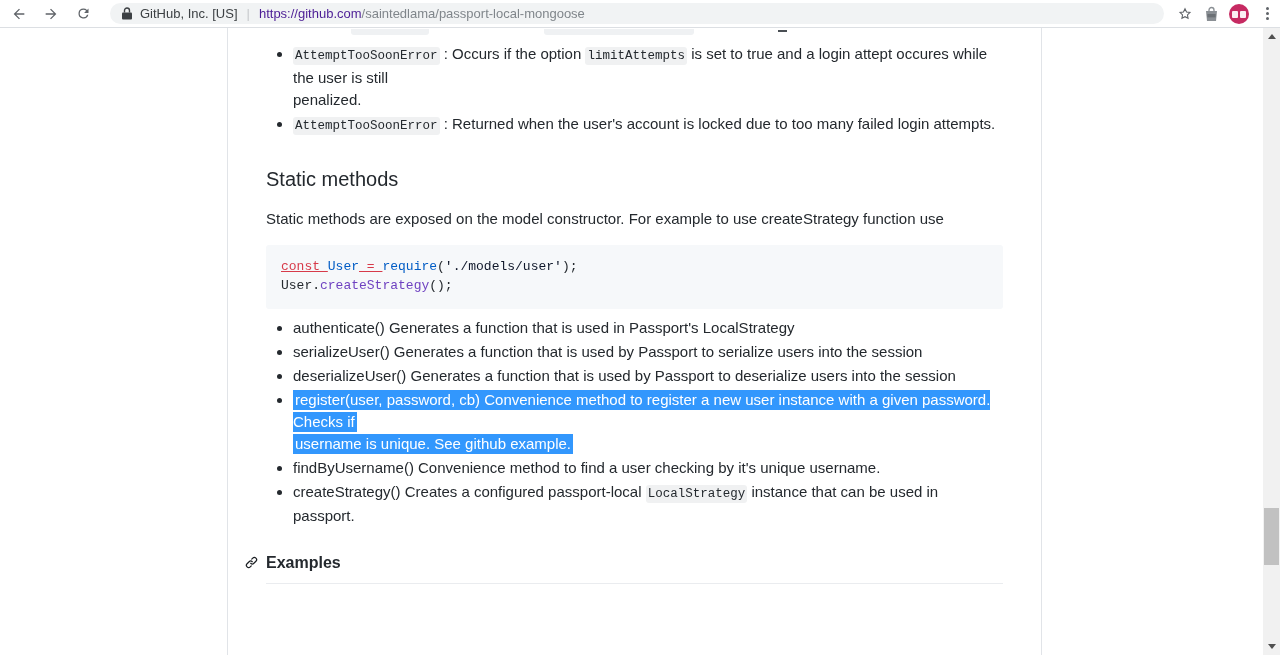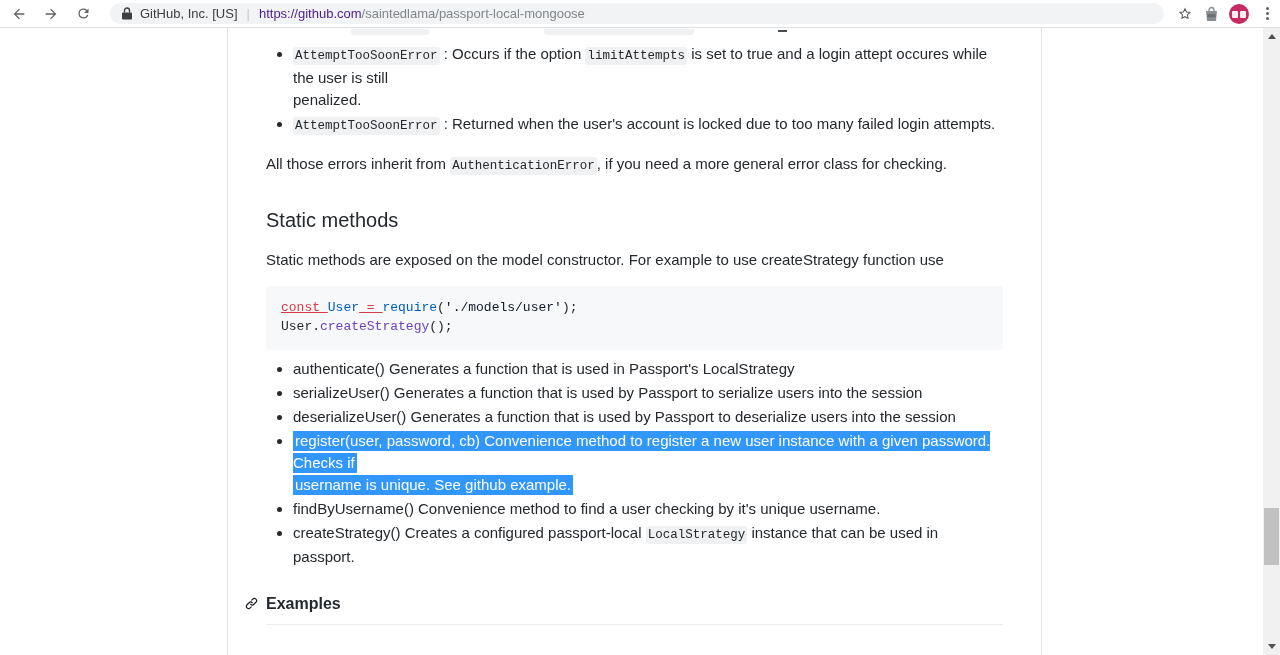--- a/index.html
+++ b/index.html
@@ -150,24 +150,20 @@
         <code class="ic">limitAttempts</code>
         <span>is set to true and a login attept occures while the user is still</span><br>
         <span>penalized.</span>
       </li>
       <li>
         <code class="ic">AttemptTooSoonError</code>
         <span>: Returned when the user's account is locked due to too many failed login attempts.</span>
       </li>
     </ul>
 
-    <p>
-      <span>All those errors inherit from</span>
-      <code class="ic">AuthenticationError</code><span>, if you need a more general error class for checking.</span>
-    </p>
 
     <h3>Static methods</h3>
 
     <p>Static methods are exposed on the model constructor. For example to use createStrategy function use</p>
 
     <pre class="block"><span class="tk-k">const </span><span class="tk-v">User</span><span class="tk-k"> = </span><span class="tk-v">require</span><span>(</span><span class="tk-s">'./models/user'</span><span>);</span>
 <span>User.</span><span class="tk-f">createStrategy</span><span>();</span></pre>
 
     <ul>
       <li>authenticate() Generates a function that is used in Passport's LocalStrategy</li>

